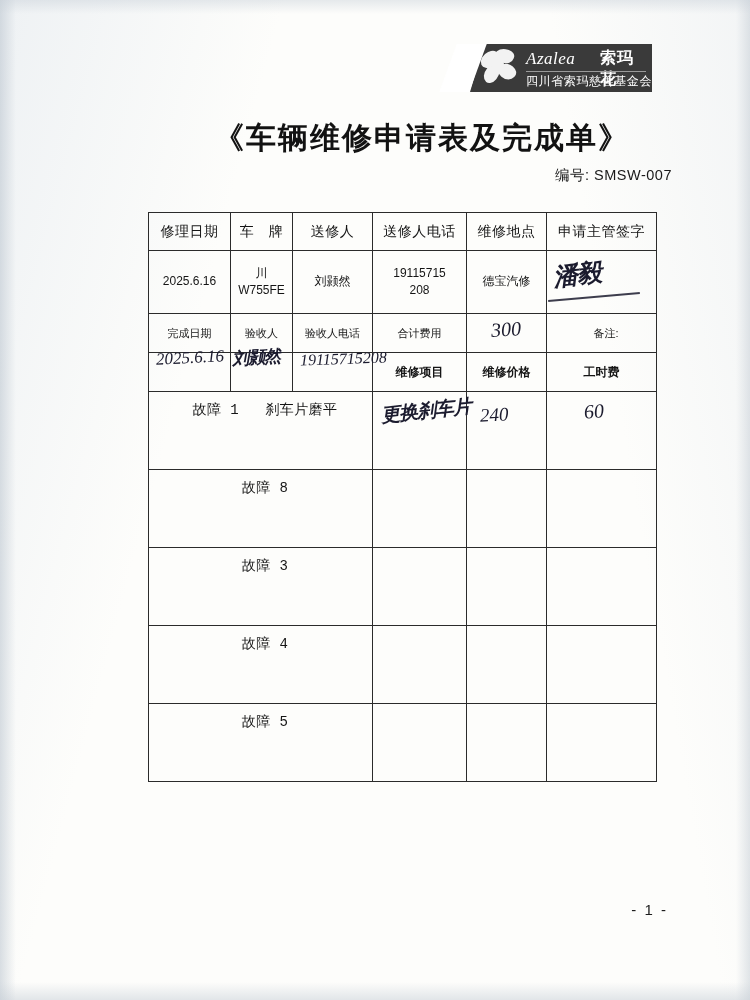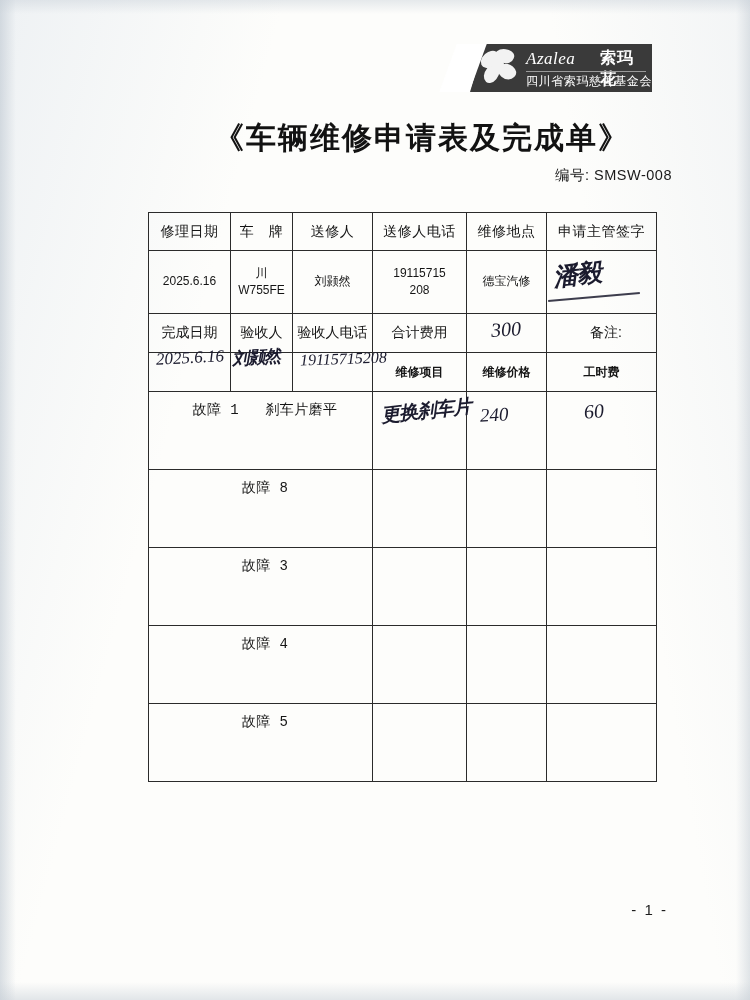--- a/index.html
+++ b/index.html
@@ -176,21 +176,21 @@
     font-size: 12px;
     letter-spacing: 0.5px;
   }
   .val-row td {
     height: 62px;
     font-size: 12px;
     line-height: 1.45;
   }
   .row2 td {
     height: 38px;
-    font-size: 14px;
+    font-size: 11px;
     margin-left: 16px;
   }
   .row3 td {
     height: 38px;
     font-size: 12px;
     font-weight: bold;
   }
   .fault-row td {
     height: 68px;
     vertical-align: top;
@@ -316,21 +316,21 @@
     <div class="logo-text-wrap">
       <div class="logo-en">Azalea</div>
       <div class="logo-cn-main">索玛花</div>
       <div class="logo-divider"></div>
       <div class="logo-cn-sub">四川省索玛慈善基金会</div>
     </div>
   </div>
 
   <div class="doc-title">《车辆维修申请表及完成单》</div>
 
-  <div class="doc-number">编号: SMSW-008</div>
+  <div class="doc-number">编号: SMSW-007</div>
 
   <table class="tbl">
     <colgroup>
       <col style="width:82px">
       <col style="width:62px">
       <col style="width:80px">
       <col style="width:94px">
       <col style="width:80px">
       <col style="width:110px">
     </colgroup>

